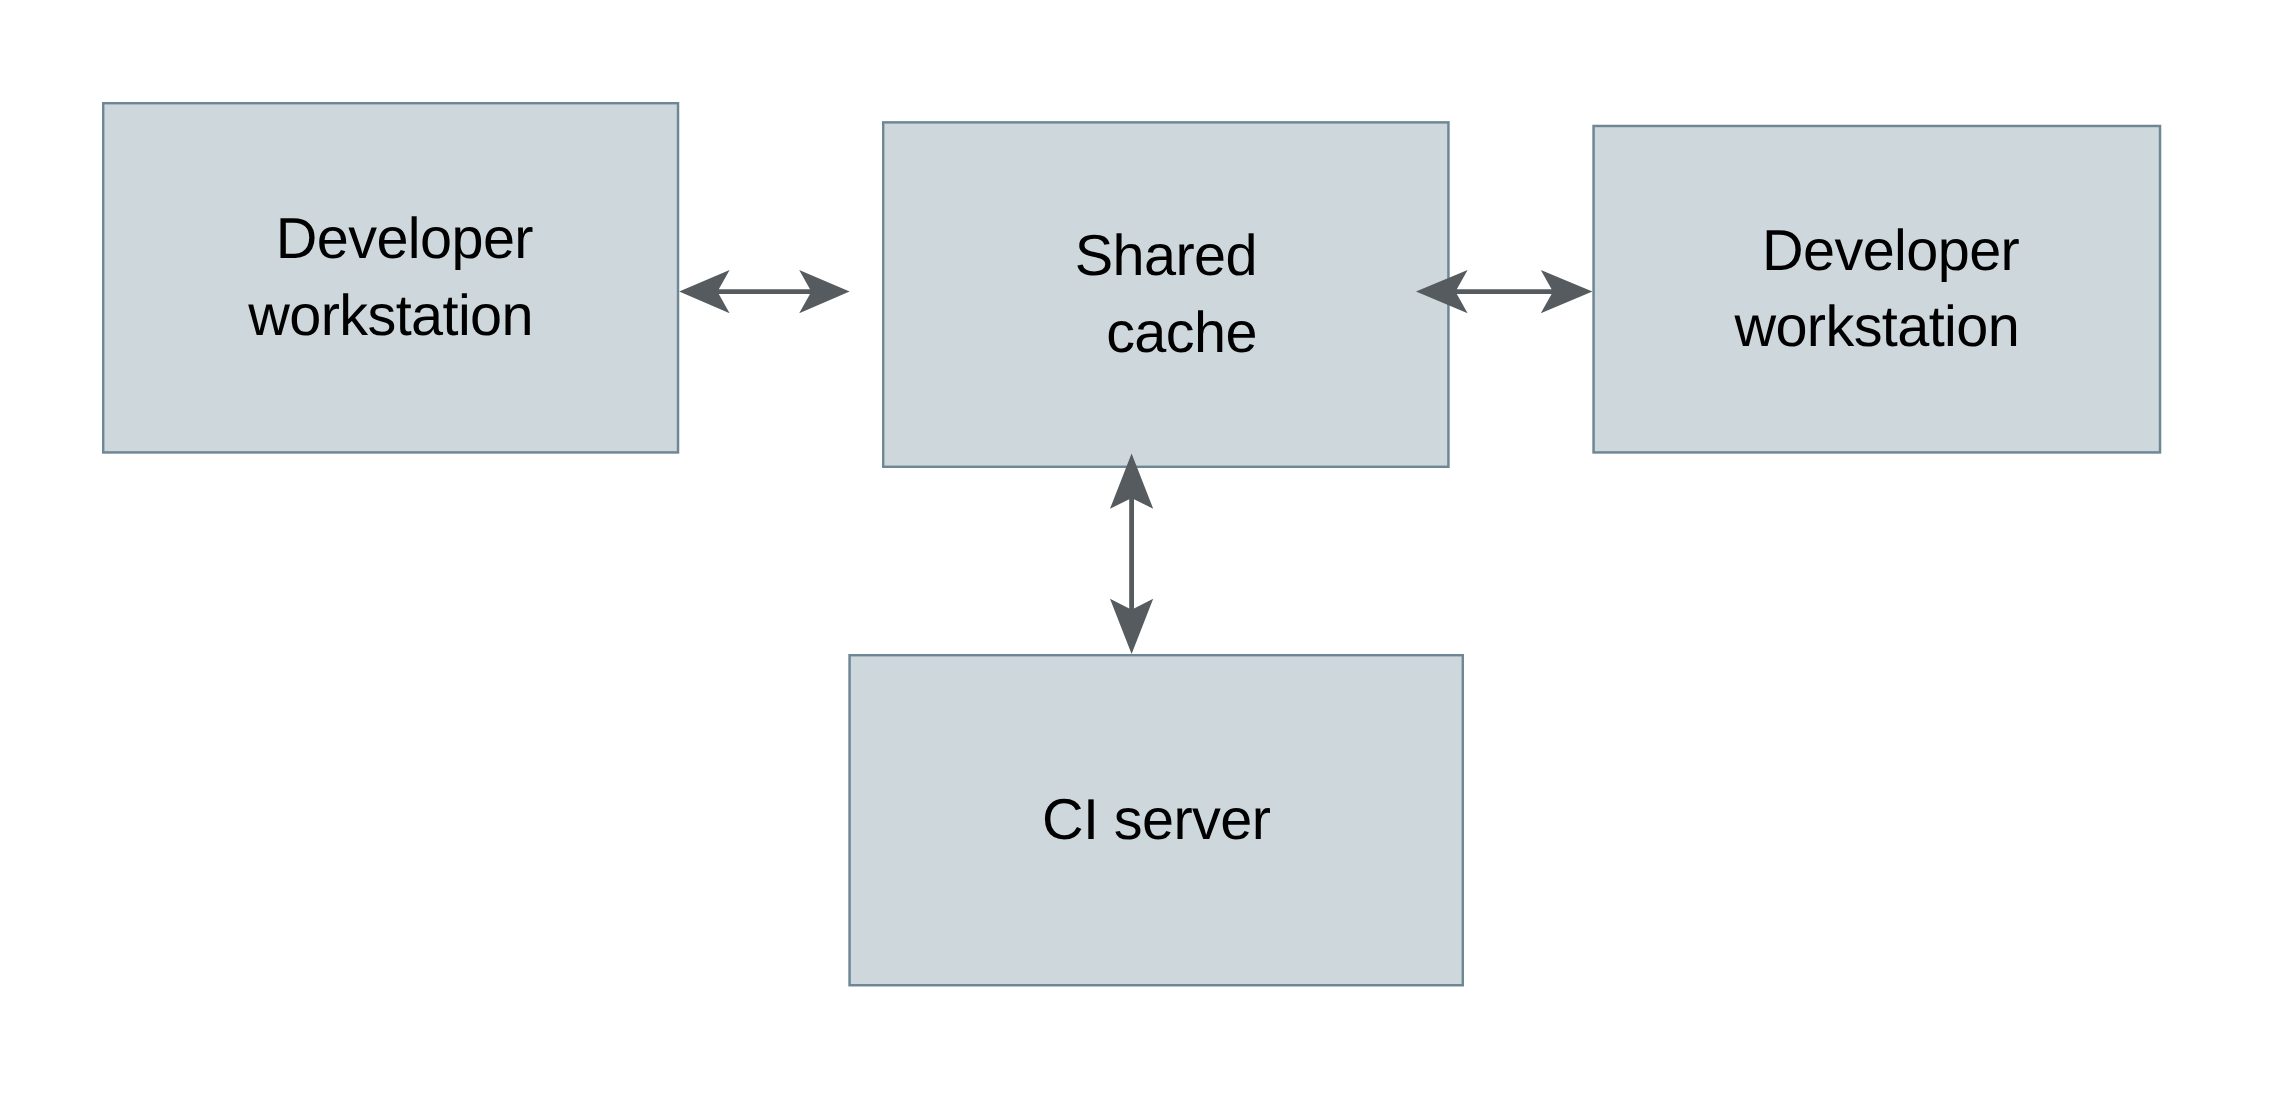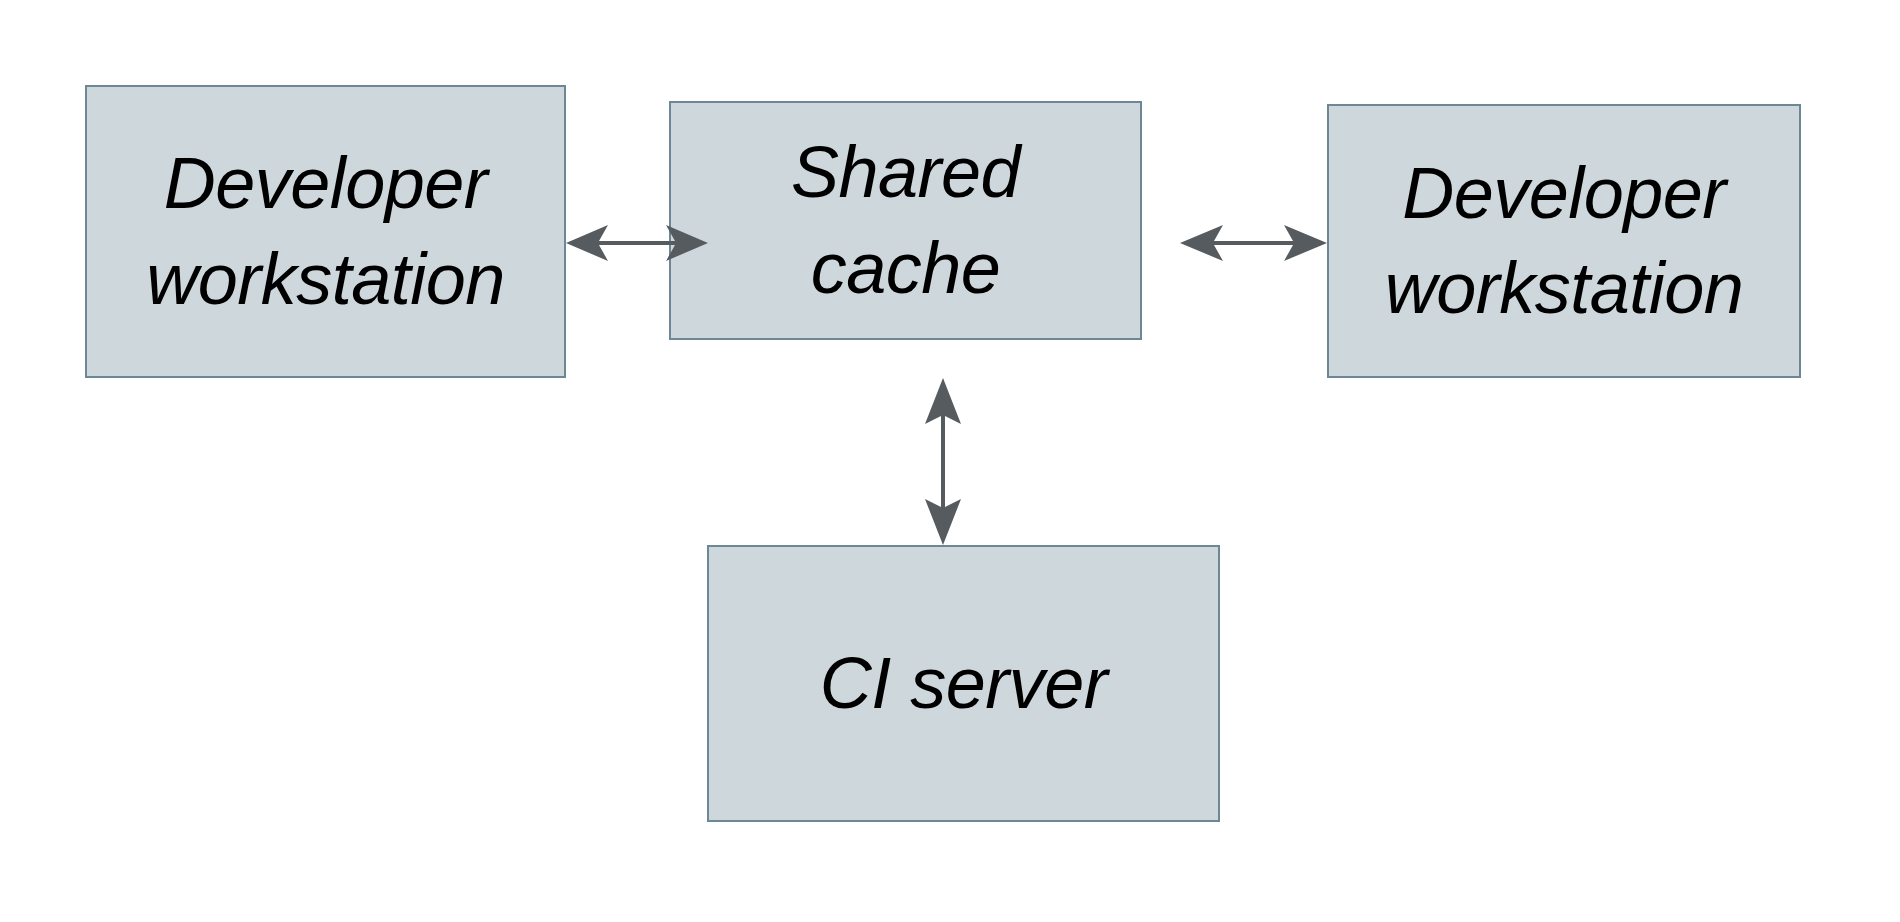--- a/index.html
+++ b/index.html
@@ -21,50 +21,49 @@
     position: absolute;
     box-sizing: border-box;
     background: #ced8dc;
     border: 2px solid #6d8795;
     display: flex;
     align-items: center;
     justify-content: center;
   }
   .node-label {
     font-family: "Liberation Sans", sans-serif;
-    font-size: 72px;
+    font-size: 48px;
     line-height: 1.32;
     font-weight: 400;
     color: #000000;
-    text-align: center;
+    text-align: right;
     letter-spacing: -0.5px;
     white-space: pre;
     user-select: none;
-    font-style: italic;
   }
   .edge {
     position: absolute;
     pointer-events: none;
   }
   .edge svg {
     display: block;
     overflow: visible;
   }
 </style>
 </head>
 <body>
 
 <div id="canvas">
 
   <div class="node" style="left:85px; top:85px; width:481px; height:293px;">
     <span class="node-label">Developer
 workstation</span>
   </div>
 
-  <div class="node" style="left:669px; top:101px; width:473px; height:239px;">
+  <div class="node" style="left:735px; top:101px; width:473px; height:289px;">
     <span class="node-label">Shared
 cache</span>
   </div>
 
   <div class="node" style="left:1327px; top:104px; width:474px; height:274px;">
     <span class="node-label">Developer
 workstation</span>
   </div>
 
   <div class="node" style="left:707px; top:545px; width:513px; height:277px;">

